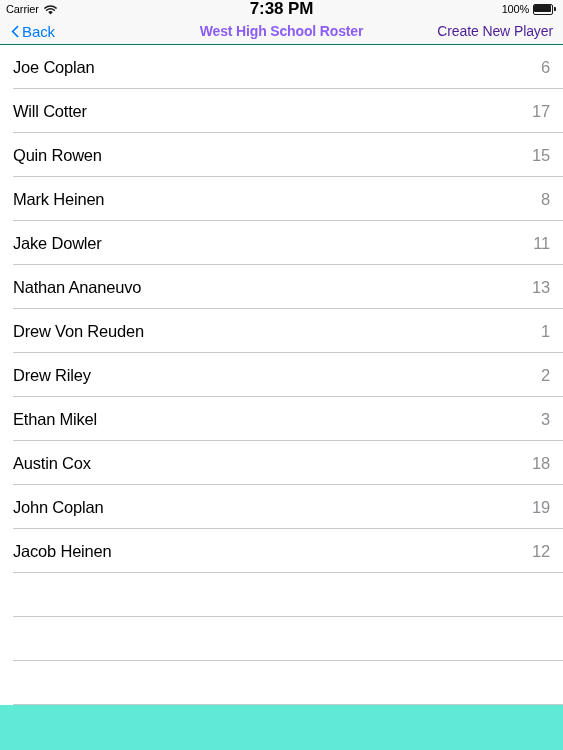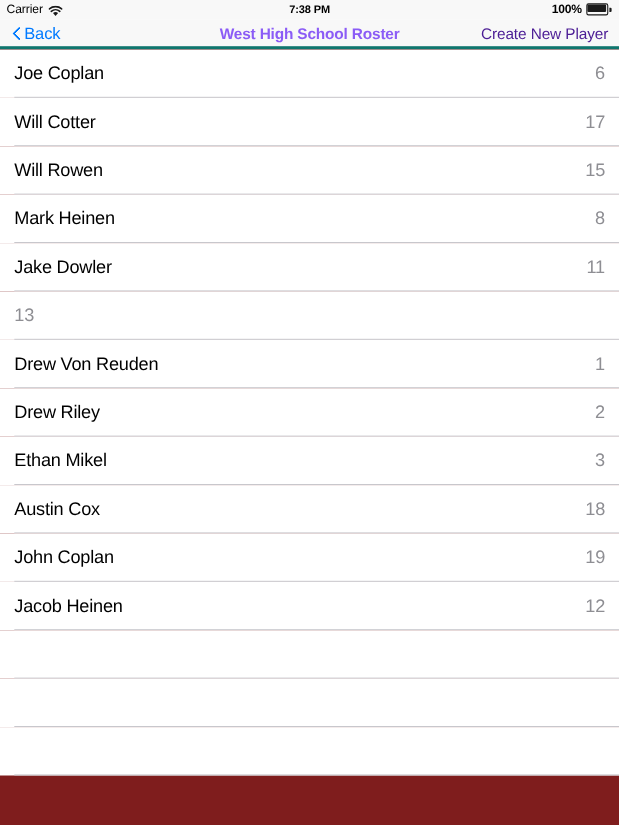--- a/index.html
+++ b/index.html
@@ -42,32 +42,31 @@
     width: 13px;
     height: 11px;
     position: relative;
     top: 1px;
   }
   .status-center {
     position: absolute;
     left: 0;
     right: 0;
     text-align: center;
-    font-size: 10px;
+    font-size: 17px;
     font-weight: bold;
     letter-spacing: -0.1px;
     pointer-events: none;
   }
   .status-right {
     margin-left: auto;
     display: flex;
-    align-items: flex-start;
+    align-items: center;
     gap: 4px;
     z-index: 2;
-    font-weight: bold;
   }
   .battery-pct {
     font-size: 11px;
     letter-spacing: -0.2px;
   }
   .battery-icon {
     display: inline-block;
     width: 24px;
     height: 11px;
     position: relative;
@@ -98,21 +97,21 @@
     width: 2px;
     height: 4px;
     background: #1a1a1a;
     border-radius: 0 1px 1px 0;
   }
 
   
   .nav-bar {
     height: 27px;
     background: #f8f8f8;
-    border-bottom: 3px solid #0f766e;
+    border-bottom: 1px solid #0f766e;
     display: flex;
     align-items: center;
     position: relative;
     box-sizing: border-box;
     padding: 0 10px;
   }
   .nav-back {
     display: flex;
     align-items: center;
     gap: 2px;
@@ -160,21 +159,21 @@
     font-size: 14px;
     color: #4c1d95;
     letter-spacing: -0.1px;
     cursor: pointer;
     z-index: 2;
     text-align: center;
   }
 
   
   .table-view {
-    background: #7f1d1d;
+    background: #5eead4;
     height: 705px;
     overflow: hidden;
     position: relative;
   }
   .table-row {
     height: 44px;
     display: flex;
     align-items: center;
     padding: 0 13px;
     box-sizing: border-box;
@@ -244,32 +243,33 @@
 <div class="table-view" id="roster-table">
     <div class="table-row">
       <span class="row-name">Joe Coplan</span>
       <span class="row-number">6</span>
     </div>
     <div class="table-row">
       <span class="row-name">Will Cotter</span>
       <span class="row-number">17</span>
     </div>
     <div class="table-row">
-      <span class="row-name">Will Rowen</span>
+      <span class="row-name">Quin Rowen</span>
       <span class="row-number">15</span>
     </div>
     <div class="table-row">
       <span class="row-name">Mark Heinen</span>
       <span class="row-number">8</span>
     </div>
     <div class="table-row">
       <span class="row-name">Jake Dowler</span>
       <span class="row-number">11</span>
     </div>
     <div class="table-row">
+      <span class="row-name">Nathan Ananeuvo</span>
       <span class="row-number">13</span>
     </div>
     <div class="table-row">
       <span class="row-name">Drew Von Reuden</span>
       <span class="row-number">1</span>
     </div>
     <div class="table-row">
       <span class="row-name">Drew Riley</span>
       <span class="row-number">2</span>
     </div>

